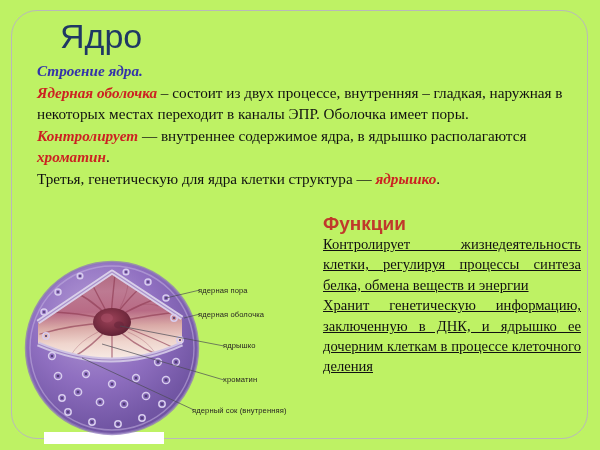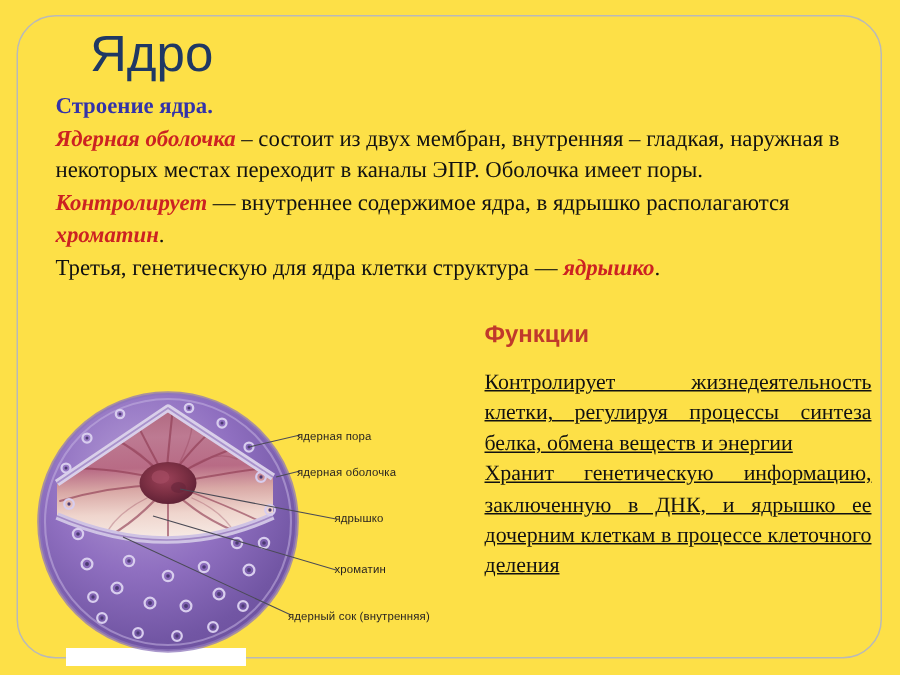--- a/index.html
+++ b/index.html
@@ -4,21 +4,21 @@
 <style>
   html, body {
     margin: 0;
     padding: 0;
     background: #ffffff;
   }
   #slide {
     position: relative;
     width: 600px;
     height: 450px;
-    background: #fde047;
+    background: #bef264;
     overflow: hidden;
     font-family: "Liberation Serif", serif;
   }
 
   
   .frame {
     position: absolute;
     left: 11px;
     top: 10px;
     width: 577px;
@@ -56,20 +56,21 @@
     top: 60px;
     width: 548px;
     font-size: 15.2px;
     line-height: 21.5px;
     color: #111111;
     text-align: left;
   }
   .body-text p { margin: 0; }
   .em-blue {
     color: #3333aa;
+    font-style: italic;
     font-weight: bold;
   }
   .em-red {
     color: #cc2222;
     font-style: italic;
     font-weight: bold;
   }
 
   
   .func-block {
@@ -77,26 +78,26 @@
     left: 323px;
     top: 214px;
     width: 258px;
     font-size: 14.6px;
     line-height: 20.4px;
     color: #111111;
     text-align: justify;
   }
   .func-head {
     font-family: "Liberation Sans", sans-serif;
-    font-size: 16px;
+    font-size: 19px;
     font-weight: bold;
     color: #c0392b;
     text-align: left;
     line-height: 19px;
-    margin-bottom: 12px;
+    margin-bottom: 1px;
   }
   .func-block p {
     margin: 0;
     text-align: justify;
     text-align-last: left;
     text-decoration: underline;
   }
 
   
   .diagram {
@@ -129,21 +130,21 @@
 
   <div class="frame"></div>
   <div class="frame-gap"></div>
 
   <div class="title">Ядро</div>
 
   <div class="body-text">
     <p>
       <span class="em-blue">Строение ядра.</span>
     </p>
-    <p><span class="em-red">Ядерная оболочка</span><span> – состоит из двух мембран, внутренняя – гладкая, наружная в некоторых местах переходит в каналы ЭПР. Оболочка имеет поры.</span></p>
+    <p><span class="em-red">Ядерная оболочка</span><span> – состоит из двух процессе, внутренняя – гладкая, наружная в некоторых местах переходит в каналы ЭПР. Оболочка имеет поры.</span></p>
     <p><span class="em-red">Контролирует</span><span> — внутреннее содержимое ядра, в ядрышко располагаются </span><span class="em-red">хроматин</span><span>.</span></p>
     <p><span>Третья, генетическую для ядра клетки структура — </span><span class="em-red">ядрышко</span><span>.</span></p>
   </div>
 
   <div class="func-block">
     <div class="func-head">Функции</div>
     <p>Контролирует жизнедеятельность клетки, регулируя процессы синтеза белка, обмена веществ и энергии</p>
     <p>Хранит генетическую информацию, заключенную в ДНК, и ядрышко ее дочерним клеткам в процессе клеточного деления</p>
   </div>
 

